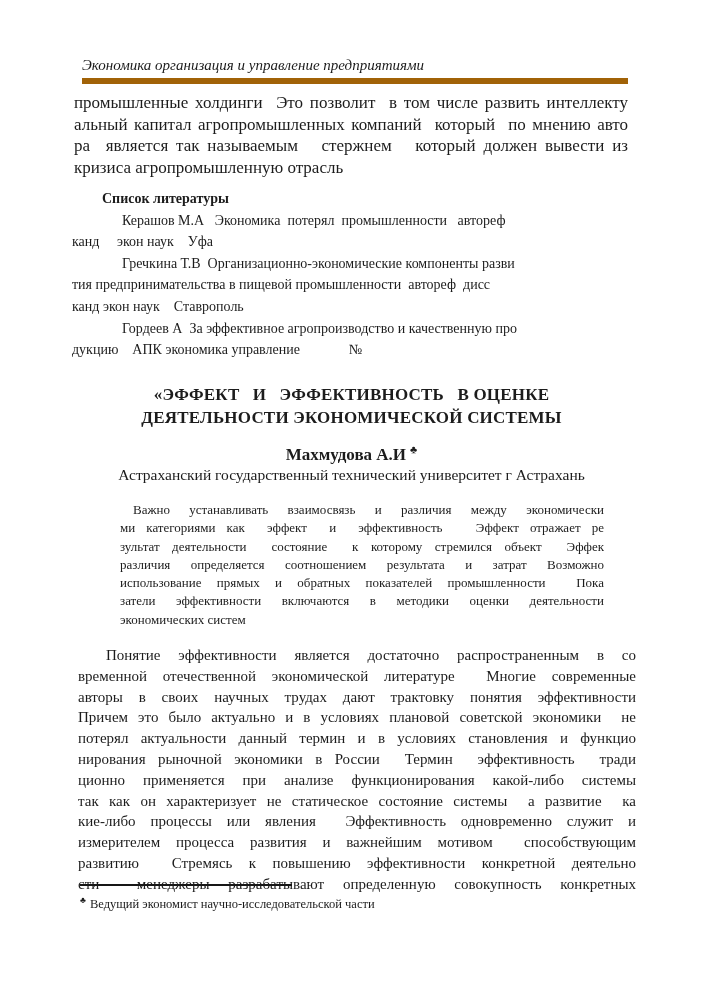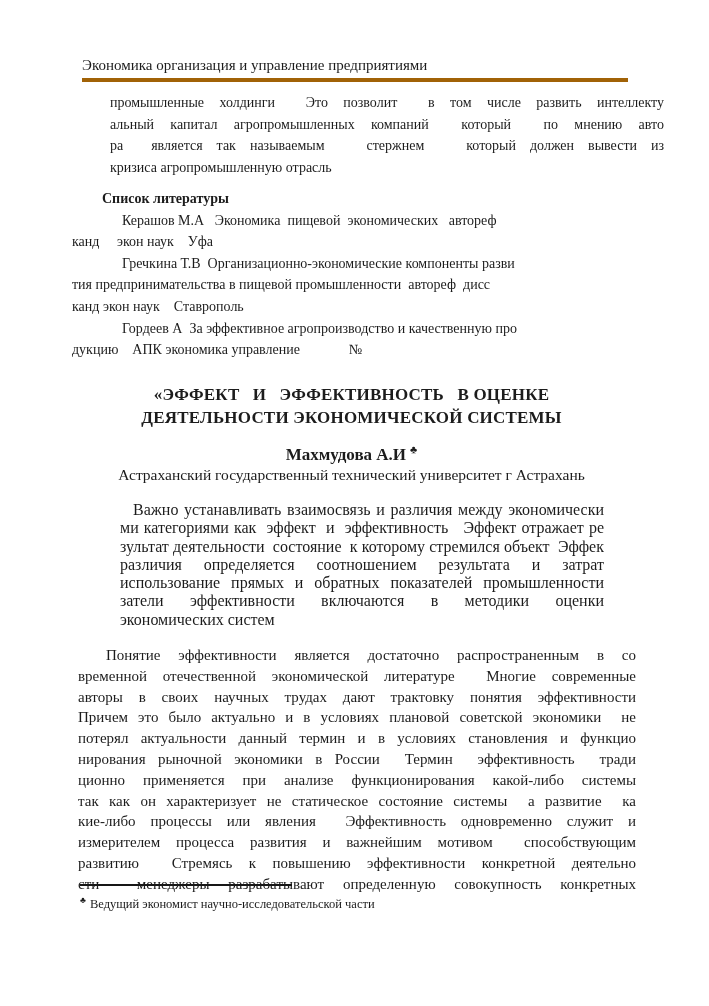--- a/index.html
+++ b/index.html
@@ -15,28 +15,28 @@
 
   
   .tl { white-space:pre-wrap; overflow:hidden; }
   .j  { text-align:justify; text-align-last:justify; }
 
   
   .running-head {
     position:absolute; left:82px; top:56px; width:546px;
     font-size:15px; line-height:19px;
     padding-bottom:3px;
-    border-bottom:4px solid #a16207;
+    border-bottom:6px solid #a16207;
+    font-style:italic;
   }
 
   
   .intro-par {
     position:absolute; left:74px; top:92px; width:554px;
-    font-size:14px;
-    margin-left:36px;
+    font-size:17px;
   }
   .intro-par .tl { height:21.6px; line-height:21.6px; }
 
   
   .refs {
     position:absolute; left:72px; top:188px; width:556px;
     font-size:14px;
   }
   .refs .tl { height:21.6px; line-height:21.6px; }
   .refs-heading {
@@ -63,21 +63,21 @@
   }
 
   .affiliation {
     position:absolute; left:75px; top:466px; width:553px;
     font-size:15.5px; text-align:center;
   }
 
   
   .abstract {
     position:absolute; left:120px; top:501px; width:484px;
-    font-size:16px;
+    font-size:13px;
   }
   .abstract .tl { height:18.3px; line-height:18.3px; }
   .abstract .ind { text-indent:13px; }
 
   
   .body-par {
     position:absolute; left:78px; top:645px; width:558px;
     font-size:15px;
   }
   .body-par .tl { height:20.8px; line-height:20.8px; }
@@ -107,21 +107,21 @@
   <div class="intro-par">
       <div class="tl j">промышленные холдинги  Это позволит  в том числе развить интеллекту</div>
       <div class="tl j">альный капитал агропромышленных компаний  который  по мнению авто</div>
       <div class="tl j">ра  является так называемым   стержнем   который должен вывести из</div>
       <div class="tl">кризиса агропромышленную отрасль</div>
     </div>
 
   <div class="refs">
     <div class="refs-heading">Список литературы</div>
     <div>
-        <div class="tl ind">Керашов М.А   Экономика  пищевой  экономических   автореф</div>
+        <div class="tl ind">Керашов М.А   Экономика  потерял  промышленности   автореф</div>
         <div class="tl">канд     экон наук    Уфа</div>
         <div class="tl ind">Гречкина Т.В  Организационно-экономические компоненты разви</div>
         <div class="tl">тия предпринимательства в пищевой промышленности  автореф  дисс</div>
         <div class="tl">канд экон наук    Ставрополь</div>
         <div class="tl ind">Гордеев А  За эффективное агропроизводство и качественную про</div>
         <div class="tl">дукцию    АПК экономика управление              №</div>
       </div>
   </div>
 
   <div class="article-title">

